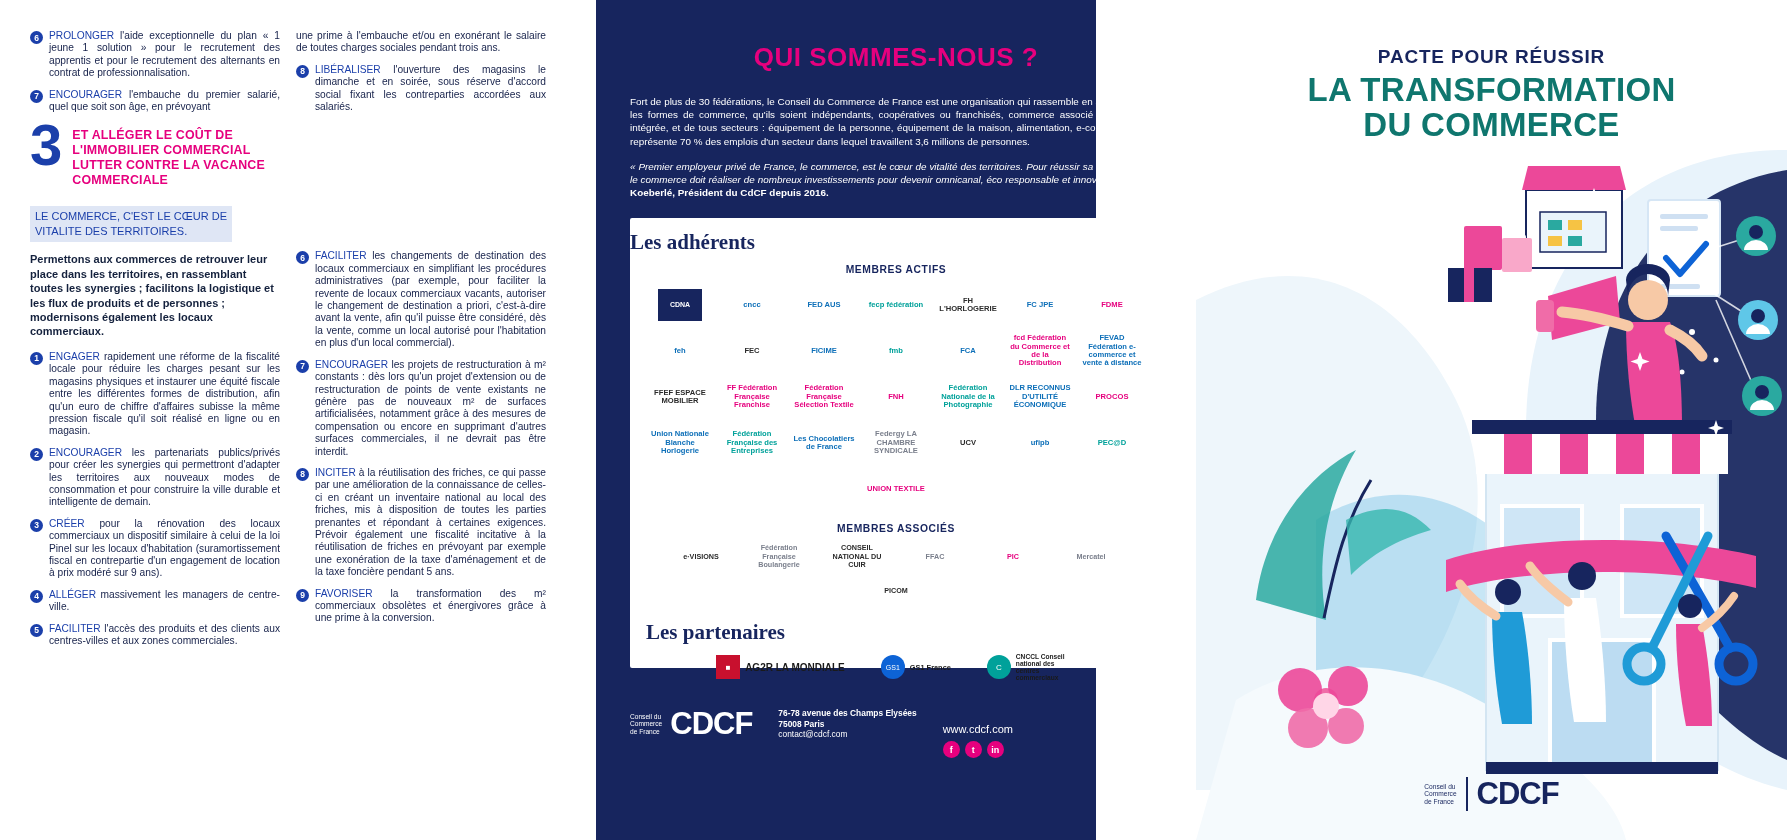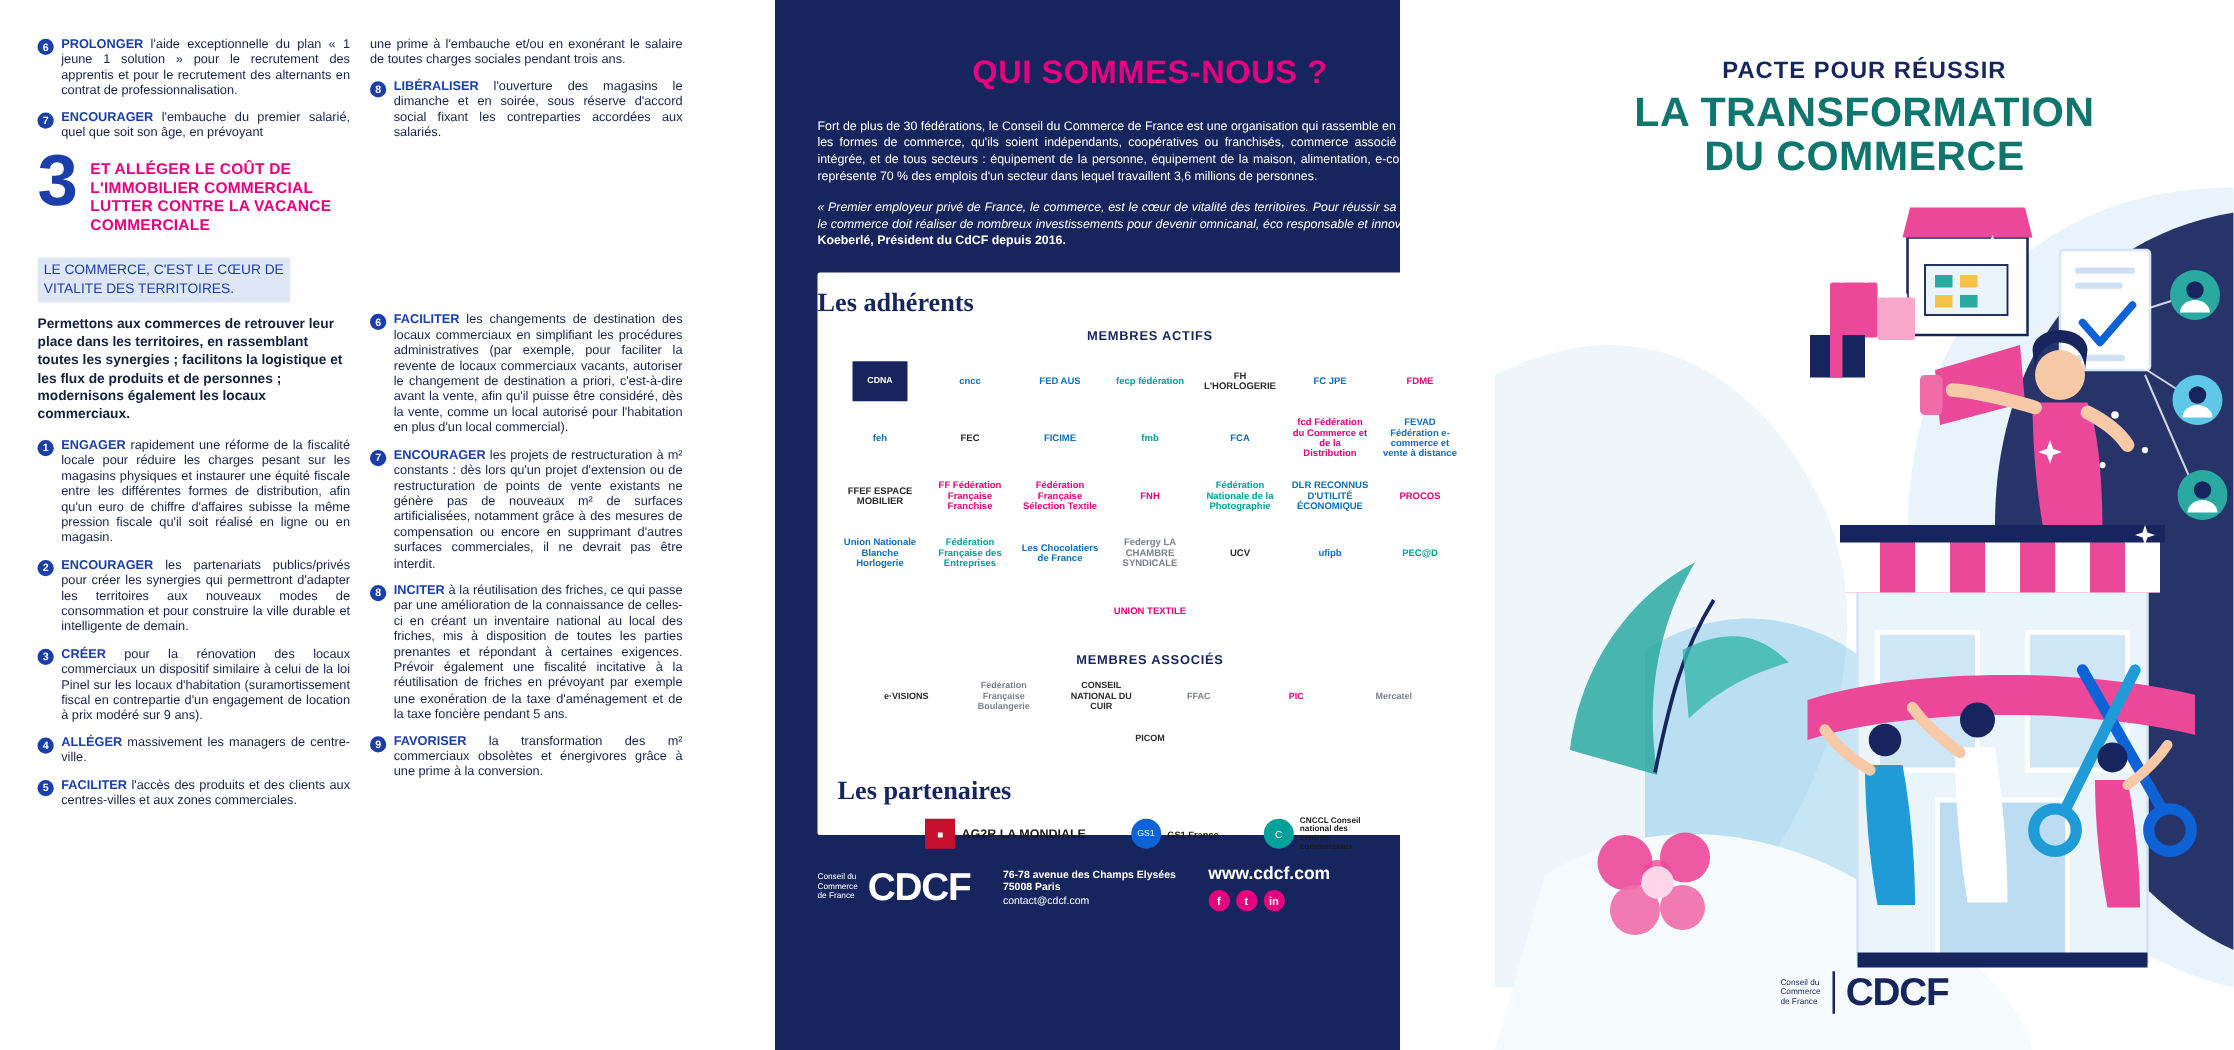--- a/index.html
+++ b/index.html
@@ -24,21 +24,21 @@
   .bullet-row { display:flex; gap:6px; margin-bottom:9px; }
   .badge {
     flex:0 0 auto;
     width:13px; height:13px; border-radius:50%;
     background:#1b3faa; color:#fff;
     font-size:8.5px; font-weight:bold;
     display:flex; align-items:center; justify-content:center;
     margin-top:1px;
   }
   .bullet-text { flex:1; color:#16214a; font-size:10.2px; line-height:12.4px; text-align:justify; }
-  .kw { color:#1b3faa; font-weight:bold; }
+  .kw { color:#1b3faa; font-weight:normal; }
 
   
   .sec-head { display:flex; align-items:flex-start; gap:10px; margin-top:8px; }
   .sec-num {
     font-size:58px; line-height:46px; font-weight:bold;
     color:#1b3faa; font-family:"Liberation Sans", sans-serif;
   }
   .sec-title {
     color:#e6007e; font-weight:bold; font-size:12.4px; line-height:15px;
     letter-spacing:.2px; padding-top:6px; text-transform:uppercase;
@@ -48,21 +48,21 @@
     font-size:11px; line-height:15px; padding:3px 5px; margin-top:10px;
     display:inline-block;
   }
   .lead {
     color:#14213d; font-weight:bold; font-size:11px; line-height:14.4px;
     margin-top:10px; margin-bottom:12px;
   }
 
   
   .mid-panel {
-    position:absolute; left:620px; top:0; width:500px; height:840px;
+    position:absolute; left:596px; top:0; width:500px; height:840px;
     background:#17255e;
     color:#fff;
   }
   .mid-inner { position:absolute; left:34px; top:0; width:532px; }
   .qui-title {
     color:#e6007e; font-weight:bold; font-size:26px; letter-spacing:.5px;
     text-align:center; margin-top:42px;
   }
   .mid-body { font-size:9.9px; line-height:13.2px; text-align:justify; margin-top:22px; color:#ffffff; }
   .mid-quote { font-size:9.9px; line-height:13.2px; text-align:justify; margin-top:12px; font-style:italic; color:#ffffff; }
@@ -117,21 +117,21 @@
   }
   .partner-name { font-size:10px; font-weight:bold; color:#1a1a1a; }
 
   
   .mid-footer { position:absolute; left:34px; top:690px; width:540px; color:#fff; }
   .cdcf-lock { display:flex; align-items:center; gap:8px; }
   .cdcf-small { font-size:6.6px; line-height:7.6px; color:#fff; }
   .cdcf-big { font-size:31px; font-weight:bold; letter-spacing:-1px; color:#fff; }
   .addr { font-size:8.4px; line-height:10.6px; font-weight:bold; color:#fff; }
   .addr .mail { font-weight:normal; }
-  .site { font-size:14px; font-weight:bold; color:#fff; }
+  .site { font-size:11px; font-weight:normal; color:#fff;margin-top:33px; }
   .socials { display:flex; gap:5px; margin-top:6px; }
   .soc {
     width:17px; height:17px; border-radius:50%; background:#e6007e;
     color:#fff; font-size:9px; font-weight:bold;
     display:flex; align-items:center; justify-content:center;
   }
 
   
   .right-panel {
     position:absolute; left:1196px; top:0; width:669px; height:840px;

